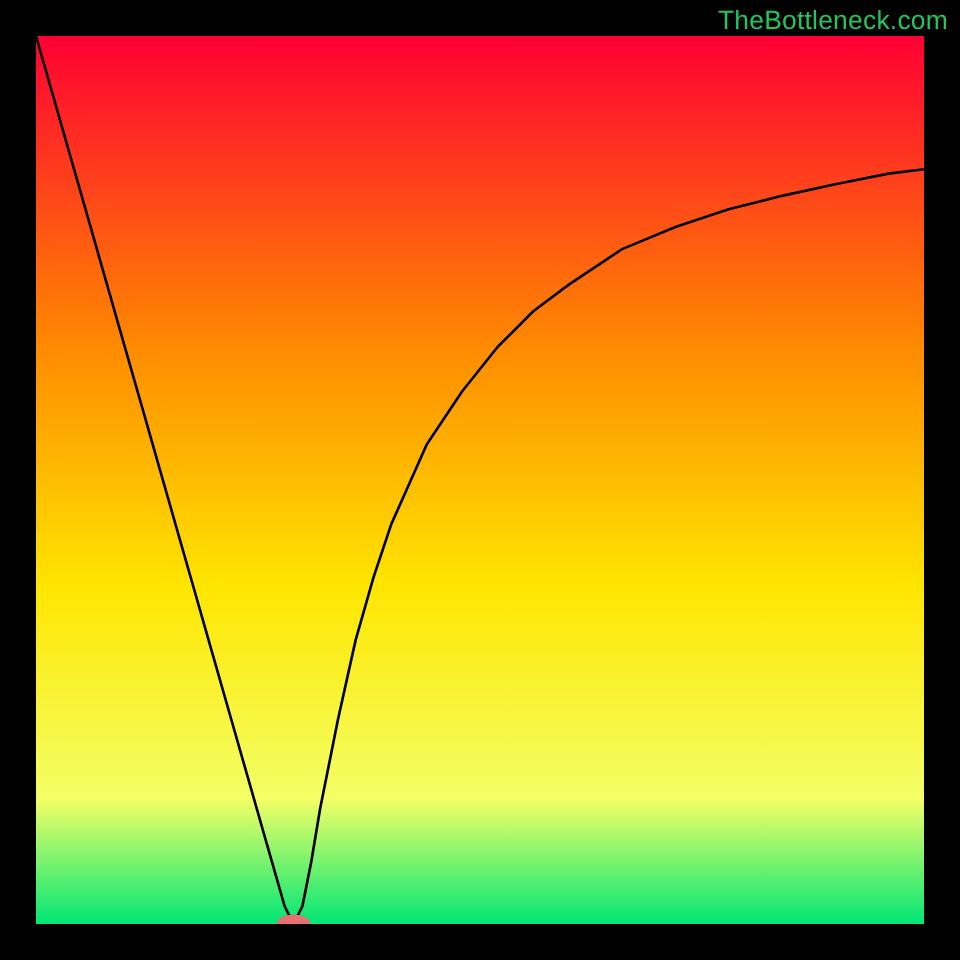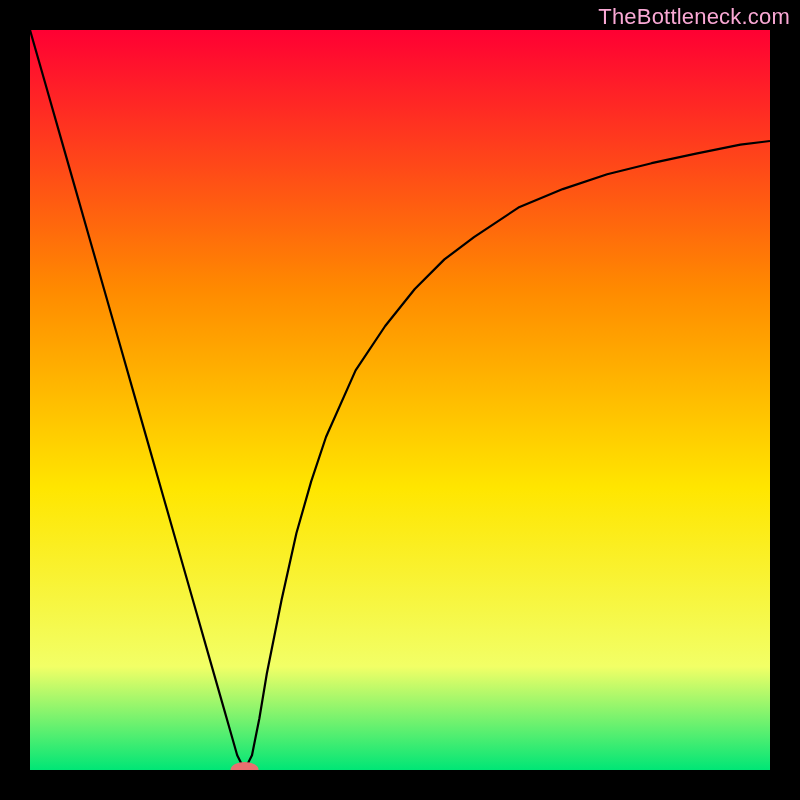--- a/index.html
+++ b/index.html
@@ -8,21 +8,21 @@
     background: #000;
     width: 800px;
     height: 800px;
     position: relative;
     font-family: Arial, Helvetica, sans-serif;
   }
   .watermark {
     position: absolute;
     top: 4px;
     right: 10px;
-    color: #f9a8d4;
+    color: #22c55e;
     font-size: 22px;
     font-weight: 400;
     letter-spacing: 0.2px;
     z-index: 10;
   }
   .plot-wrap {
     position: absolute;
     left: 30px;
     top: 30px;
     width: 740px;

